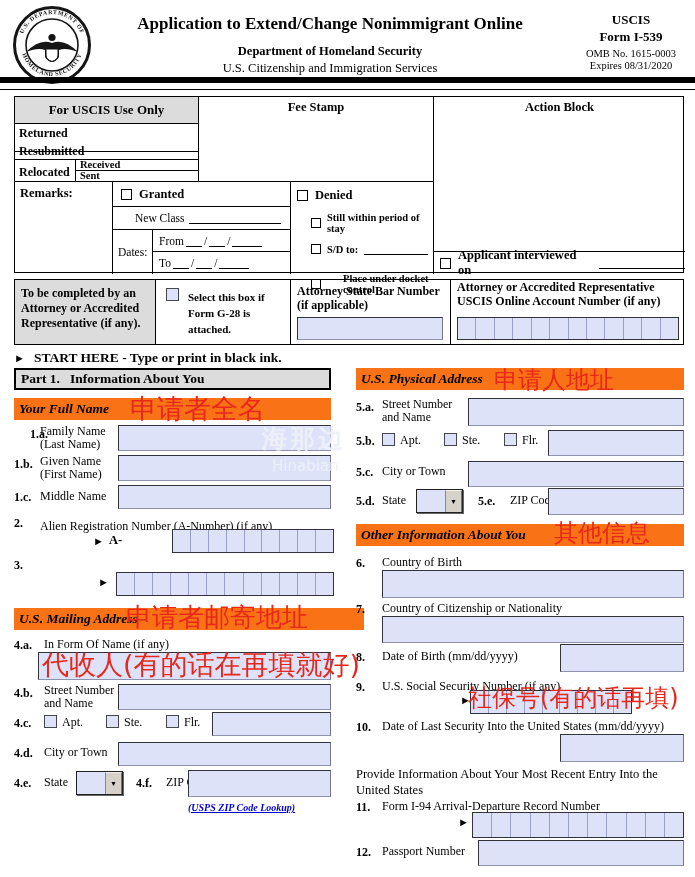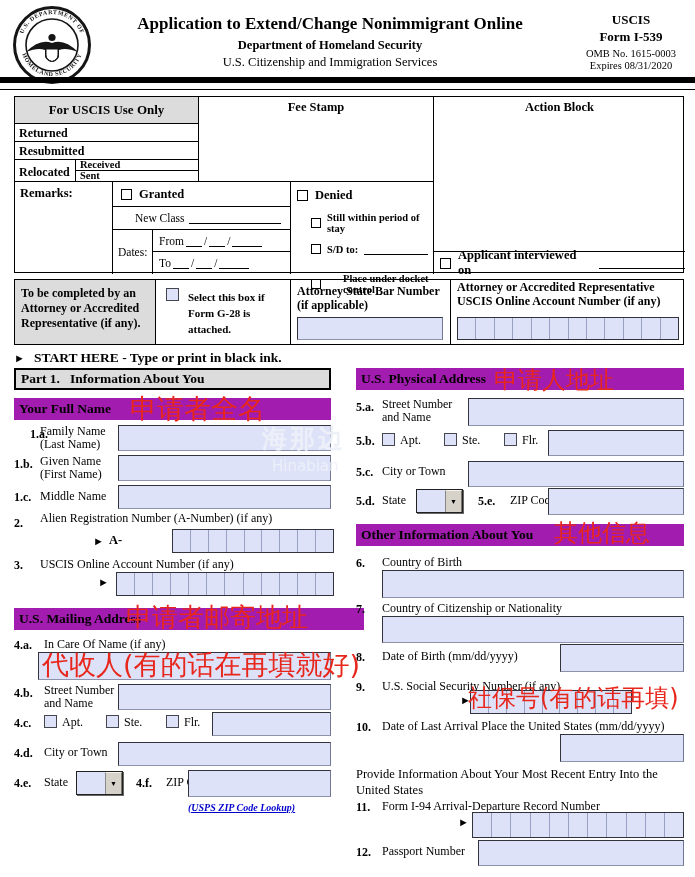--- a/index.html
+++ b/index.html
@@ -18,21 +18,21 @@
   .comb i:last-child{border-right:0}
   .cbw{width:11px;height:11px;background:#fff;border:1px solid #000;box-sizing:border-box;flex:none}
   .cbs{width:10px;height:10px;background:#fff;border:1px solid #000;box-sizing:border-box;flex:none}
   .cbb{position:absolute;width:13px;height:13px;background:#dee2f8;border:1px solid #45454d;box-sizing:border-box}
   .ul{display:inline-block;border-bottom:1px solid #000;height:11px;vertical-align:bottom}
   .n{position:absolute;font-weight:bold;font-size:12px}
   .lb{position:absolute;font-size:12px;line-height:13px}
   .flex{display:flex;align-items:center}
   .red{position:absolute;color:#e8271c;font-family:"DejaVu Sans","Liberation Sans",sans-serif;
        white-space:nowrap;z-index:6;line-height:1;font-weight:400}
-  .secbar{position:absolute;background:#a21caf;font-weight:bold;
+  .secbar{position:absolute;background:#f97316;font-weight:bold;font-style:italic;
           font-size:13.5px;line-height:22px;padding-left:5px;box-sizing:border-box;height:22px}
   .dd{position:absolute;display:flex;border:1px solid #222;background:#dee2f8;
       box-sizing:border-box;box-shadow:1px 1px 0 #666}
   .dd .ddbtn{width:15px;background:#d6d2ca;border-left:1px solid #888;display:flex;
       align-items:center;justify-content:center;font-size:7px;flex:none;
       border-top:1px solid #f4f2ee;border-right:1px solid #77736b}
   .dd .ddval{flex:1}
   .link{color:#0000cc;text-decoration:underline;font-weight:bold;font-style:italic;font-size:10px}
   .wm{position:absolute;color:rgba(237,240,248,0.95);z-index:9;
       font-family:"DejaVu Sans","Liberation Sans",sans-serif;pointer-events:none}
@@ -57,37 +57,37 @@
   </text>
   <g>
     <path d="M14,47 Q28,33 40,38 Q52,33 66,47 Q54,42 47,45 L47,52 Q44,57 40,57 Q36,57 33,52 L33,45 Q26,42 14,47 Z" fill="#151515"></path>
     <circle cx="40" cy="32.5" r="3.6" fill="#151515"></circle>
     <path d="M34,44 h12 v6 q0,4.5 -6,6.5 q-6,-2 -6,-6.5 z" fill="#fff" stroke="#151515" stroke-width="1"></path>
   </g>
 </svg>
 
 <div class="hdr-c" style="left:100px;top:14px;width:460px">
   <div class="b" style="font-size:17px">Application to Extend/Change Nonimmigrant Online</div>
-  <div class="b" style="font-size:12.5px;margin-top:4px">Department of Homeland Security</div>
+  <div class="b" style="font-size:12.5px;margin-top:10px">Department of Homeland Security</div>
   <div style="font-size:12.5px;margin-top:2px">U.S. Citizenship and Immigration Services</div>
 </div>
 
 <div class="hdr-c" style="left:574px;top:12px;width:114px">
   <div class="b" style="font-size:13px">USCIS</div>
   <div class="b" style="font-size:13px;margin-top:1px">Form I-539</div>
   <div style="font-size:10.5px;margin-top:3px">OMB No. 1615-0003</div>
   <div style="font-size:10.5px;margin-top:1px">Expires 08/31/2020</div>
 </div>
 
 <div class="abs" style="left:0;top:77px;width:695px;height:6px;background:#000"></div>
 <div class="abs" style="left:0;top:89px;width:695px;height:1px;background:#000"></div>
 
 <div class="tbl" style="left:14px;top:96px;width:670px;height:177px">
   <div class="cell graybar br bb b" style="left:0;top:0;width:184px;height:27px;text-align:center;line-height:26px;font-size:13px">For USCIS Use Only</div>
-  <div class="cell br bb b" style="left:0;top:27px;width:184px;height:18px;padding:2px 0 0 4px">Returned</div>
+  <div class="cell br bb b" style="left:0;top:27px;width:184px;height:28px;padding:2px 0 0 4px">Returned</div>
   <div class="cell br bb b" style="left:0;top:45px;width:184px;height:18px;padding:2px 0 0 4px">Resubmitted</div>
   <div class="cell br bb b" style="left:0;top:63px;width:61px;height:22px;padding:5px 0 0 4px">Relocated</div>
   <div class="cell br bb b" style="left:61px;top:63px;width:123px;height:11px;font-size:10.5px;line-height:10px;padding-left:4px">Received</div>
   <div class="cell br bb b" style="left:61px;top:74px;width:123px;height:11px;font-size:10.5px;line-height:10px;padding-left:4px">Sent</div>
 
   <div class="cell br bb b" style="left:184px;top:0;width:235px;height:85px;text-align:center;padding-top:3px;font-size:12.5px">Fee Stamp</div>
   <div class="cell bb b" style="left:419px;top:0;width:251px;height:155px;text-align:center;padding-top:3px;font-size:12.5px">Action Block</div>
 
   <div class="cell br b" style="left:0;top:85px;width:98px;height:92px;padding:4px 0 0 5px;font-size:12.5px">Remarks:</div>
 
@@ -202,60 +202,59 @@
     <div>Given Name</div>
     <div>(First Name)</div>
   </div>
   <div class="fld" style="left:104px;top:87px;width:213px;height:26px"></div>
 
   <div class="n" style="left:0;top:122px">1.c.</div>
   <div class="lb" style="left:26px;top:122px">Middle Name</div>
   <div class="fld" style="left:104px;top:117px;width:213px;height:24px"></div>
 
   <div class="n" style="left:0;top:148px">2.</div>
-  <div class="lb" style="left:26px;top:144px">Alien Registration Number (A-Number) (if any)</div>
+  <div class="lb" style="left:26px;top:152px">Alien Registration Number (A-Number) (if any)</div>
   <div class="abs flex b" style="left:79px;top:165px;gap:5px;font-size:12.5px">
     <span class="arrow">►</span>
     <span>A-</span>
   </div>
   <div class="comb" style="left:158px;top:161px;width:162px;height:24px">
       <i></i>
       <i></i>
       <i></i>
       <i></i>
       <i></i>
       <i></i>
       <i></i>
       <i></i>
       <i></i>
     </div>
 
   <div class="n" style="left:0;top:190px">3.</div>
-  <div class="lb" style="left:26px;top:190px">USCIS Online Account Number (if any)</div>
   <span class="abs arrow" style="left:84px;top:208px">►</span>
   <div class="comb" style="left:102px;top:204px;width:218px;height:24px">
       <i></i>
       <i></i>
       <i></i>
       <i></i>
       <i></i>
       <i></i>
       <i></i>
       <i></i>
       <i></i>
       <i></i>
       <i></i>
       <i></i>
     </div>
 
   <div class="secbar" style="left:0;top:240px;width:350px">U.S. Mailing Address</div>
   <div class="red" style="left:112px;top:236px;font-size:26px">申请者邮寄地址</div>
 
   <div class="n" style="left:0;top:270px">4.a.</div>
-  <div class="lb" style="left:30px;top:270px">In Care Of Name (if any)</div>
+  <div class="lb" style="left:30px;top:270px">In Form Of Name (if any)</div>
   <div class="fld" style="left:24px;top:284px;width:293px;height:28px"></div>
   <div class="red" style="left:28px;top:283px;font-size:27px">代收人(有的话在再填就好)</div>
 
   <div class="n" style="left:0;top:318px">4.b.</div>
   <div class="lb" style="left:30px;top:316px">
     <div>Street Number</div>
     <div>and Name</div>
   </div>
   <div class="fld" style="left:104px;top:316px;width:213px;height:26px"></div>
 
@@ -346,21 +345,21 @@
       <i></i>
       <i></i>
       <i></i>
       <i></i>
       <i></i>
       <i></i>
     </div>
   <div class="red" style="left:112px;top:318px;font-size:24px">社保号(有的话再填)</div>
 
   <div class="n" style="left:0;top:352px">10.</div>
-  <div class="lb" style="left:26px;top:352px;white-space:nowrap">Date of Last Arrival Place the United States (mm/dd/yyyy)</div>
+  <div class="lb" style="left:26px;top:352px;white-space:nowrap">Date of Last Security Into the United States (mm/dd/yyyy)</div>
   <div class="fld" style="left:204px;top:366px;width:124px;height:28px"></div>
 
   <div class="abs" style="left:0;top:398px;width:322px;font-size:12.5px;line-height:16px">Provide Information About Your Most Recent Entry Into the United States</div>
 
   <div class="n" style="left:0;top:432px">11.</div>
   <div class="lb" style="left:26px;top:432px">Form I-94 Arrival-Departure Record Number</div>
   <span class="abs arrow" style="left:102px;top:448px">►</span>
   <div class="comb" style="left:116px;top:444px;width:212px;height:26px">
       <i></i>
       <i></i>

